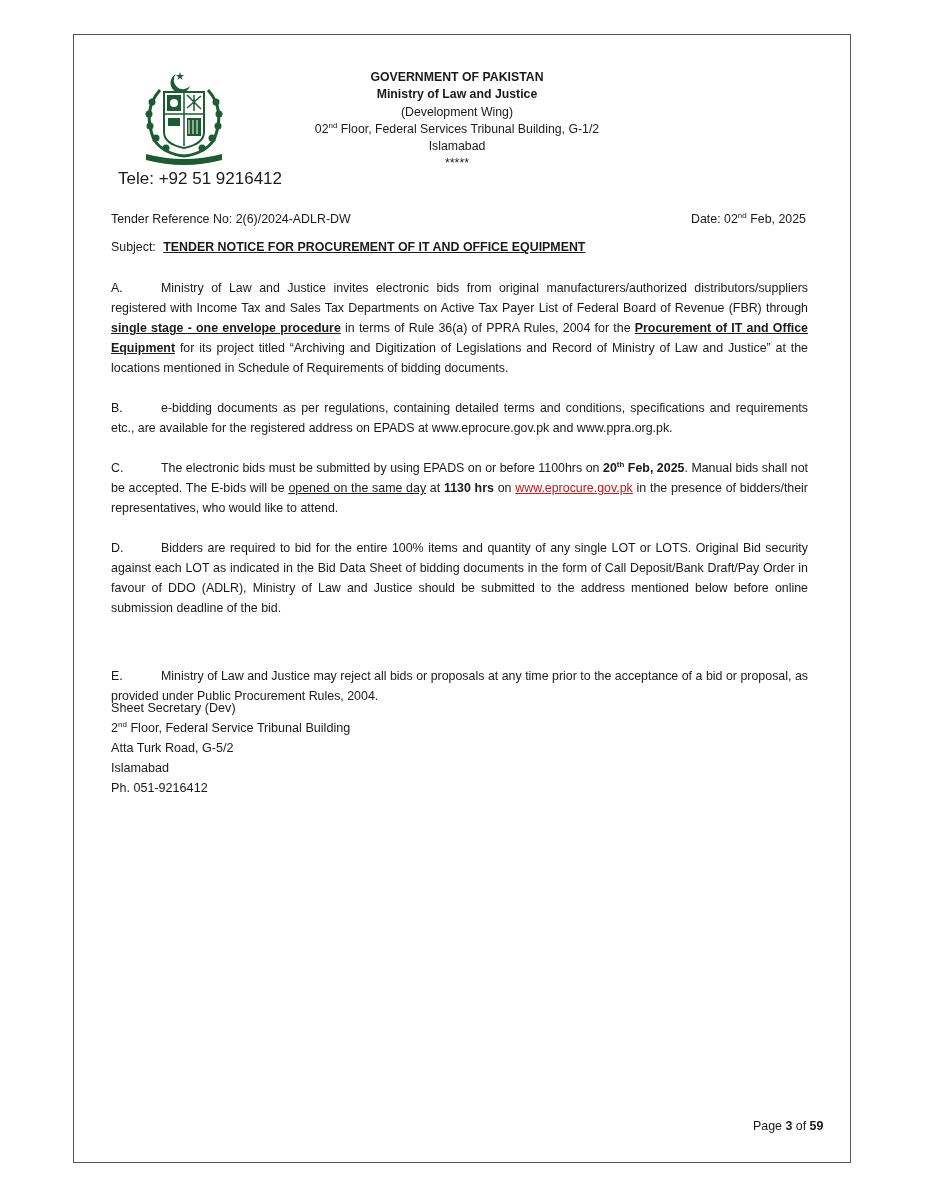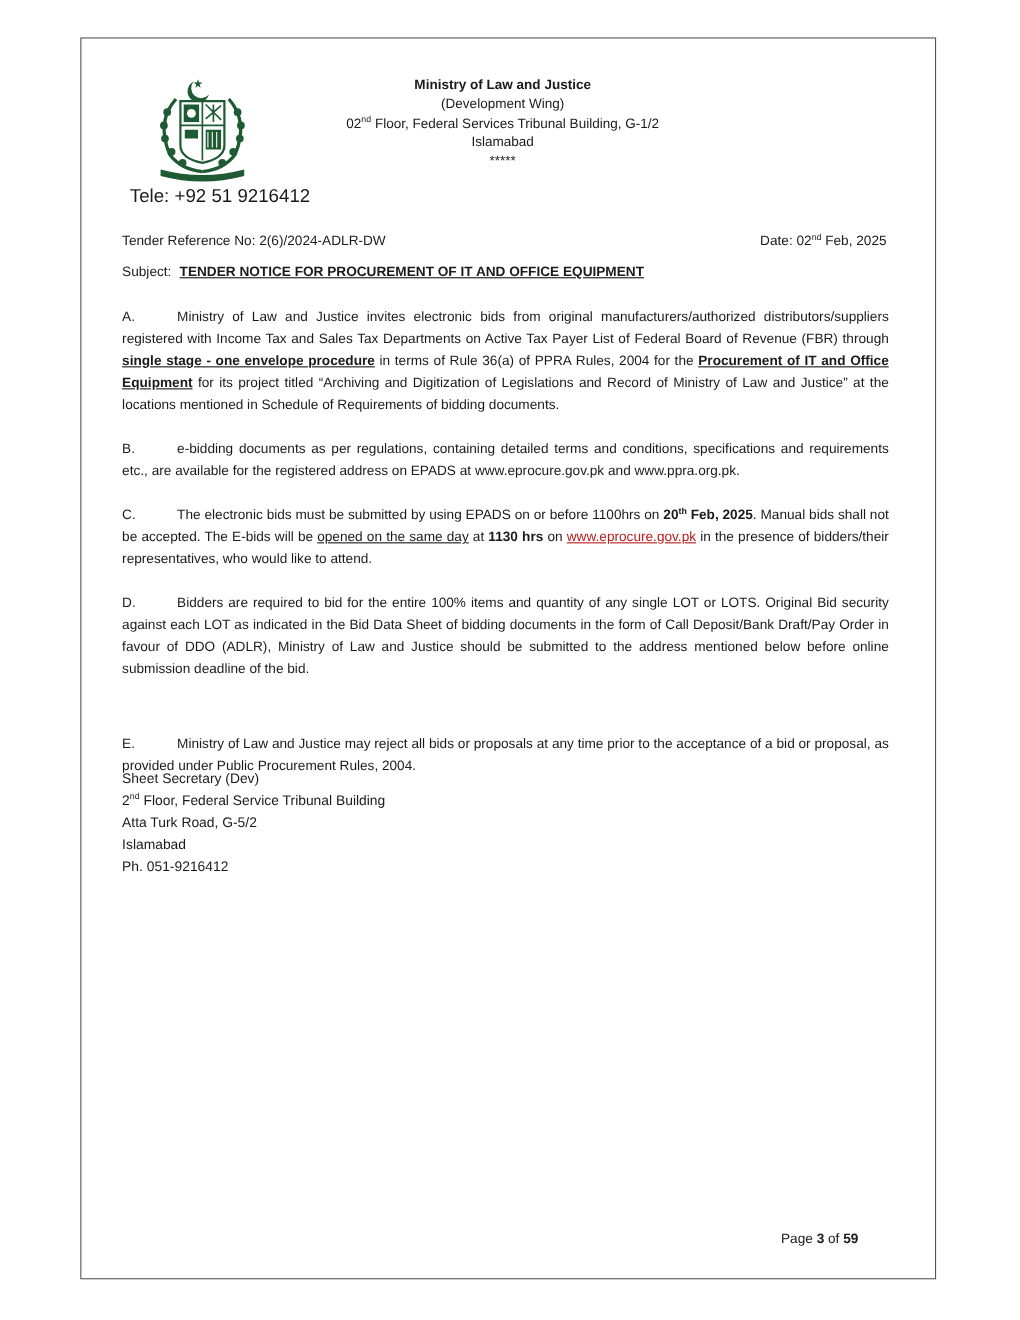--- a/index.html
+++ b/index.html
@@ -18,21 +18,21 @@
   .subject { position: absolute; left: 111px; top: 240px; font-size: 12.4px; }
   .subject .title { font-weight: bold; text-decoration: underline; margin-left: 4px; }
   .para { position: absolute; left: 111px; width: 697px; font-size: 12.4px; line-height: 20px;
           text-align: justify; }
   .para .lbl { display: inline-block; width: 50px; }
   .bu { font-weight: bold; text-decoration: underline; }
   .b { font-weight: bold; }
   .u { text-decoration: underline; }
   .link { color: #b91c1c; text-decoration: underline; cursor: pointer; }
   .address { position: absolute; left: 111px; top: 698px; font-size: 12.6px; line-height: 20px; }
-  .pagenum { position: absolute; left: 710px; top: 1119px; font-size: 12.4px; }
+  .pagenum { position: absolute; left: 753px; top: 1119px; font-size: 12.4px; }
 </style>
 </head>
 <body>
 
 <div class="page-border"></div>
 
 <div class="emblem">
   <svg width="96" height="100" viewBox="0 0 96 100">
     <g fill="#1e5a32" stroke="#1e5a32">
 
@@ -62,20 +62,21 @@
         <circle cx="76" cy="70" r="3.5" stroke="none"></circle>
       <circle cx="66" cy="80" r="3.5" stroke="none"></circle>
 
       <path d="M10 86 q38 10 76 0 v6 q-38 10 -76 0 z" stroke="none"></path>
     </g>
   </svg>
 </div>
 <div class="tele">Tele:  +92 51 9216412</div>
 
 <div class="header-block">
+  <div class="bold">GOVERNMENT OF PAKISTAN</div>
   <div class="bold">Ministry of Law and Justice</div>
   <div>(Development Wing)</div>
   <div><span>02</span><sup>nd</sup><span> Floor, Federal Services Tribunal Building, G-1/2</span></div>
   <div>Islamabad</div>
   <div>*****</div>
 </div>
 
 <div class="refline">
   <span>Tender Reference No: 2(6)/2024-ADLR-DW</span>
   <span class="date"><span>Date:  02</span><sup>nd</sup><span> Feb, 2025</span></span>

